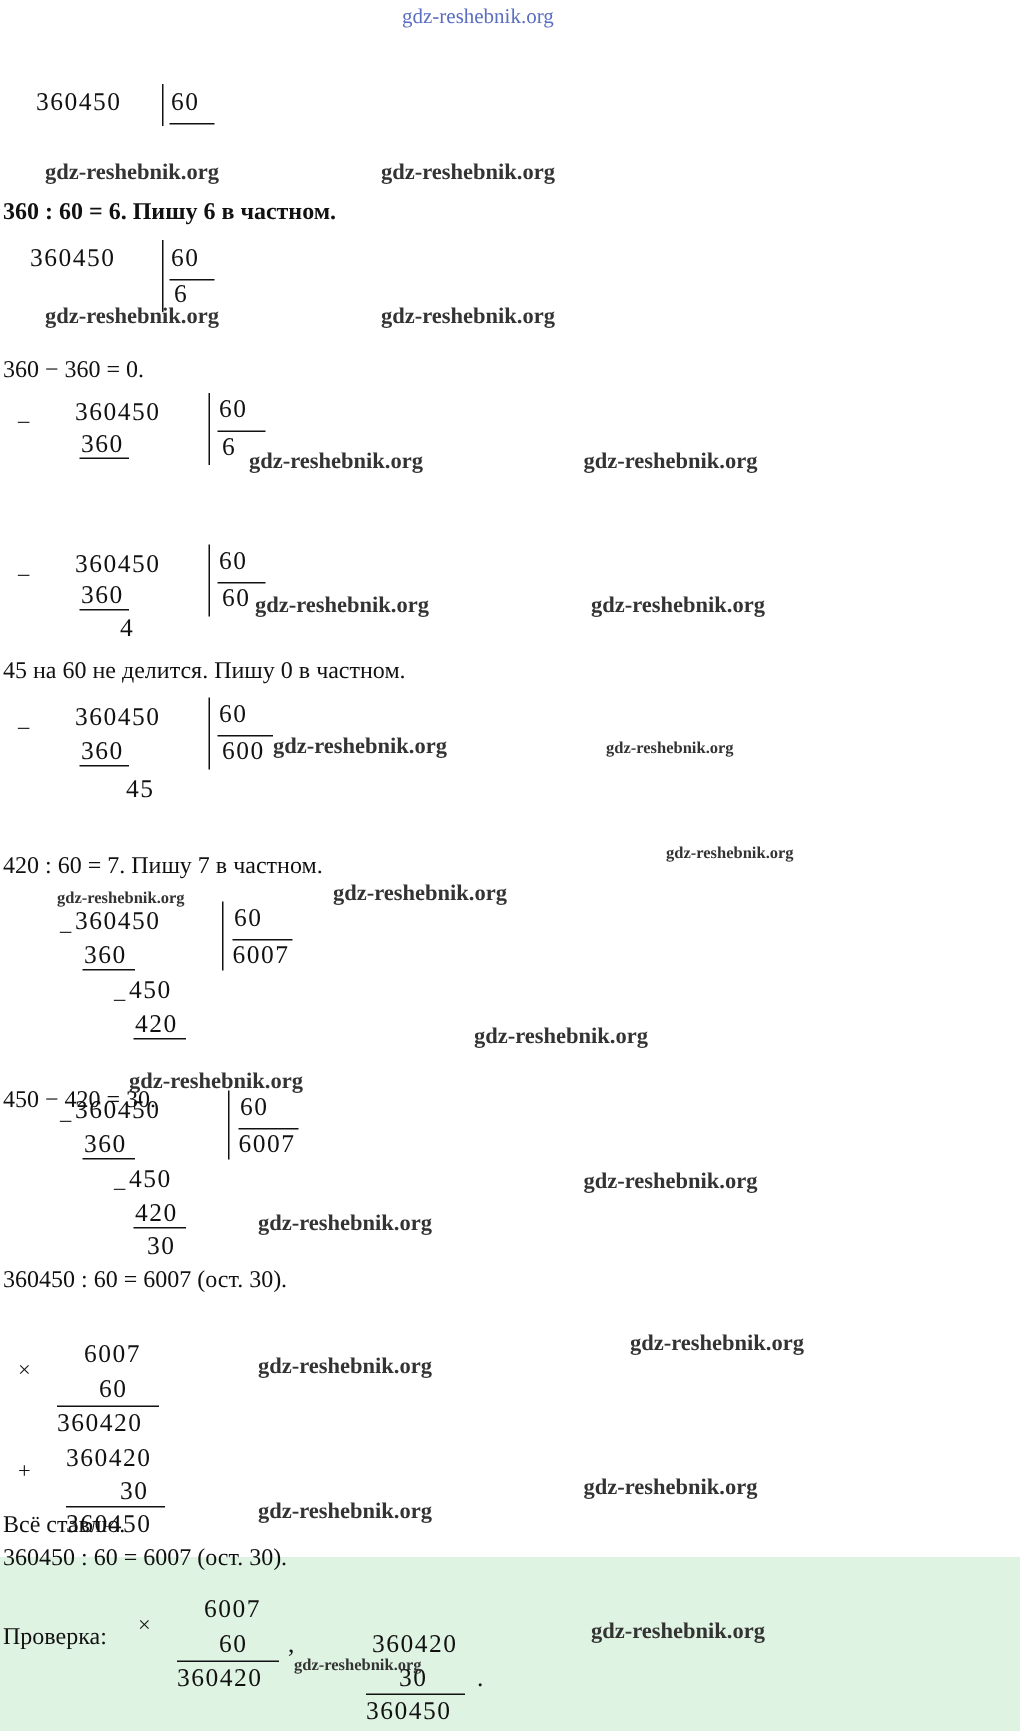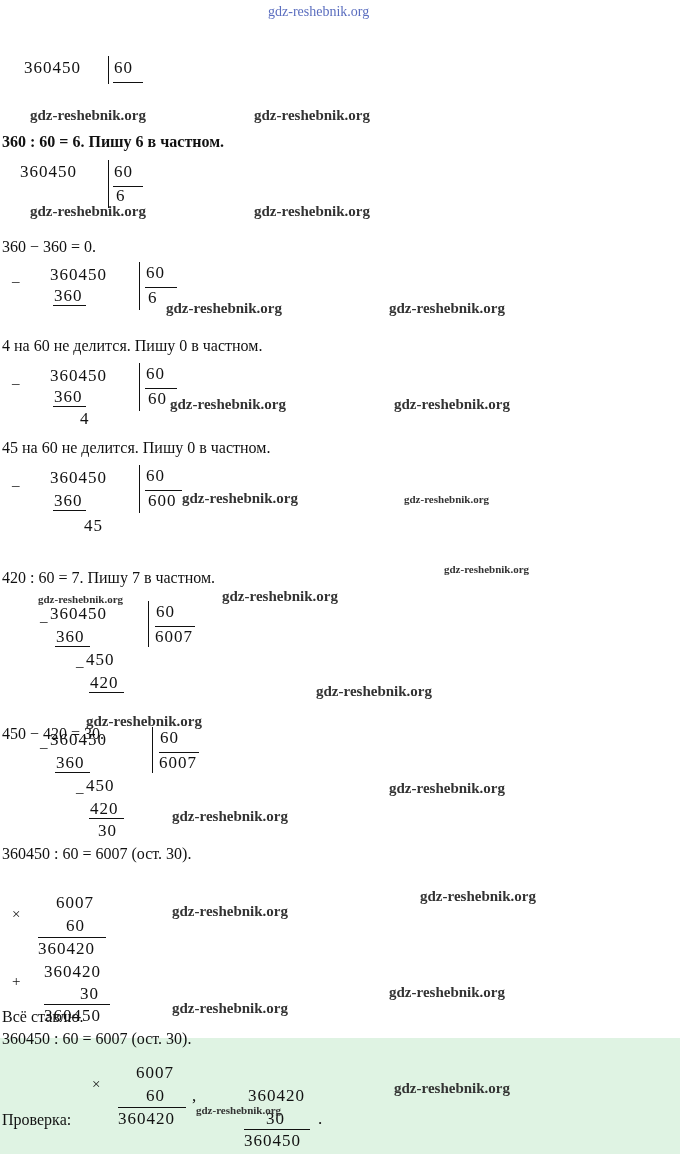--- a/index.html
+++ b/index.html
@@ -48,21 +48,21 @@
   .minus{position:absolute;font-size:15px;}
 
   .greenbox{
     position:absolute;
     left:0;
     top:1038px;
     width:680px;
     height:116px;
     background:#dff3e3;
   }
-  .chk{position:absolute;font-size:16px;margin-top:28px;}
+  .chk{position:absolute;font-size:16px;}
 </style>
 </head>
 <body>
 
 <div class="page">
 
   <div class="wm top" style="left:268px;top:4px;">gdz-reshebnik.org</div>
 
 
   <div class="blk">
@@ -97,21 +97,20 @@
     <div class="hline" style="left:53px;top:305px;width:33px;"></div>
     <div class="vline" style="left:139px;top:262px;height:48px;"></div>
     <div class="num" style="left:146px;top:263px;">60</div>
     <div class="hline" style="left:145px;top:287px;width:32px;"></div>
     <div class="num" style="left:148px;top:288px;">6</div>
   </div>
 
   <div class="wm md" style="left:166px;top:300px;">gdz-reshebnik.org</div>
   <div class="wm md" style="left:389px;top:300px;">gdz-reshebnik.org</div>
 
-  <div class="txt" style="left:2px;top:337px;">4 на 60 не делится. Пишу 0 в частном.</div>
 
   <div class="blk">
     <div class="minus" style="left:12px;top:370px;">_</div>
     <div class="num" style="left:50px;top:366px;">360450</div>
     <div class="num" style="left:54px;top:387px;">360</div>
     <div class="hline" style="left:53px;top:406px;width:33px;"></div>
     <div class="num" style="left:80px;top:409px;">4</div>
     <div class="vline" style="left:139px;top:363px;height:48px;"></div>
     <div class="num" style="left:146px;top:364px;">60</div>
     <div class="hline" style="left:145px;top:388px;width:32px;"></div>

